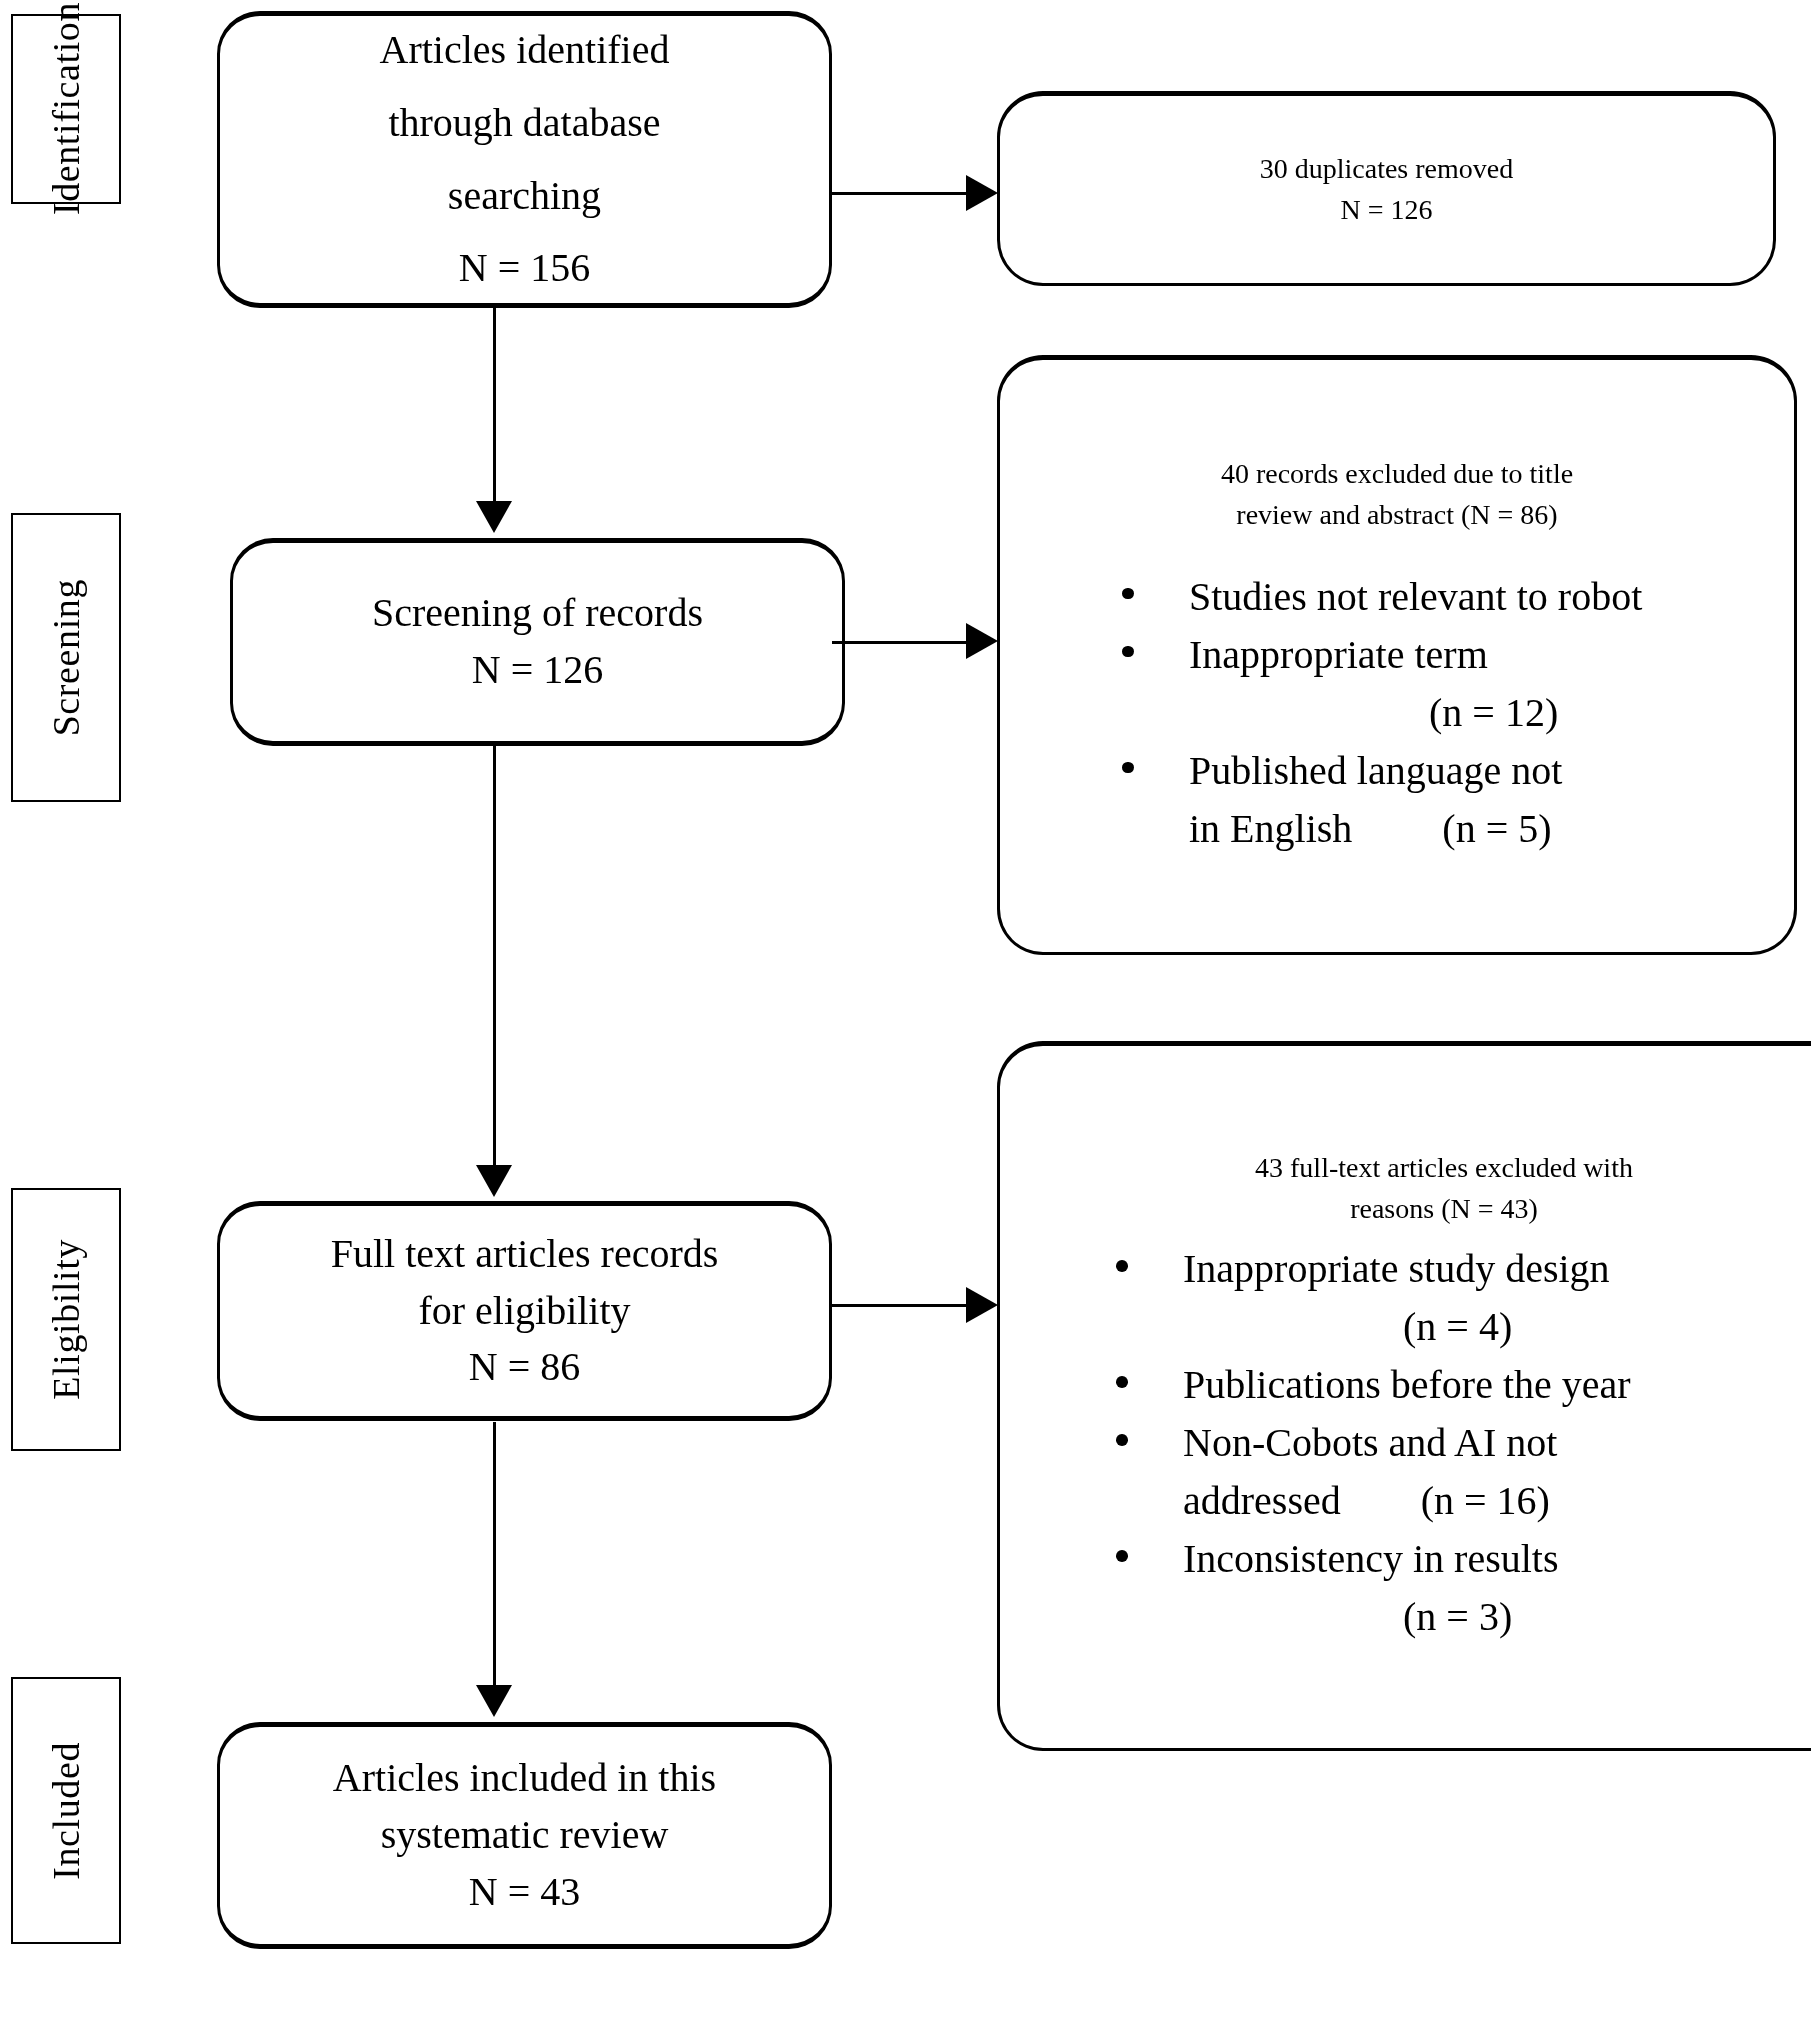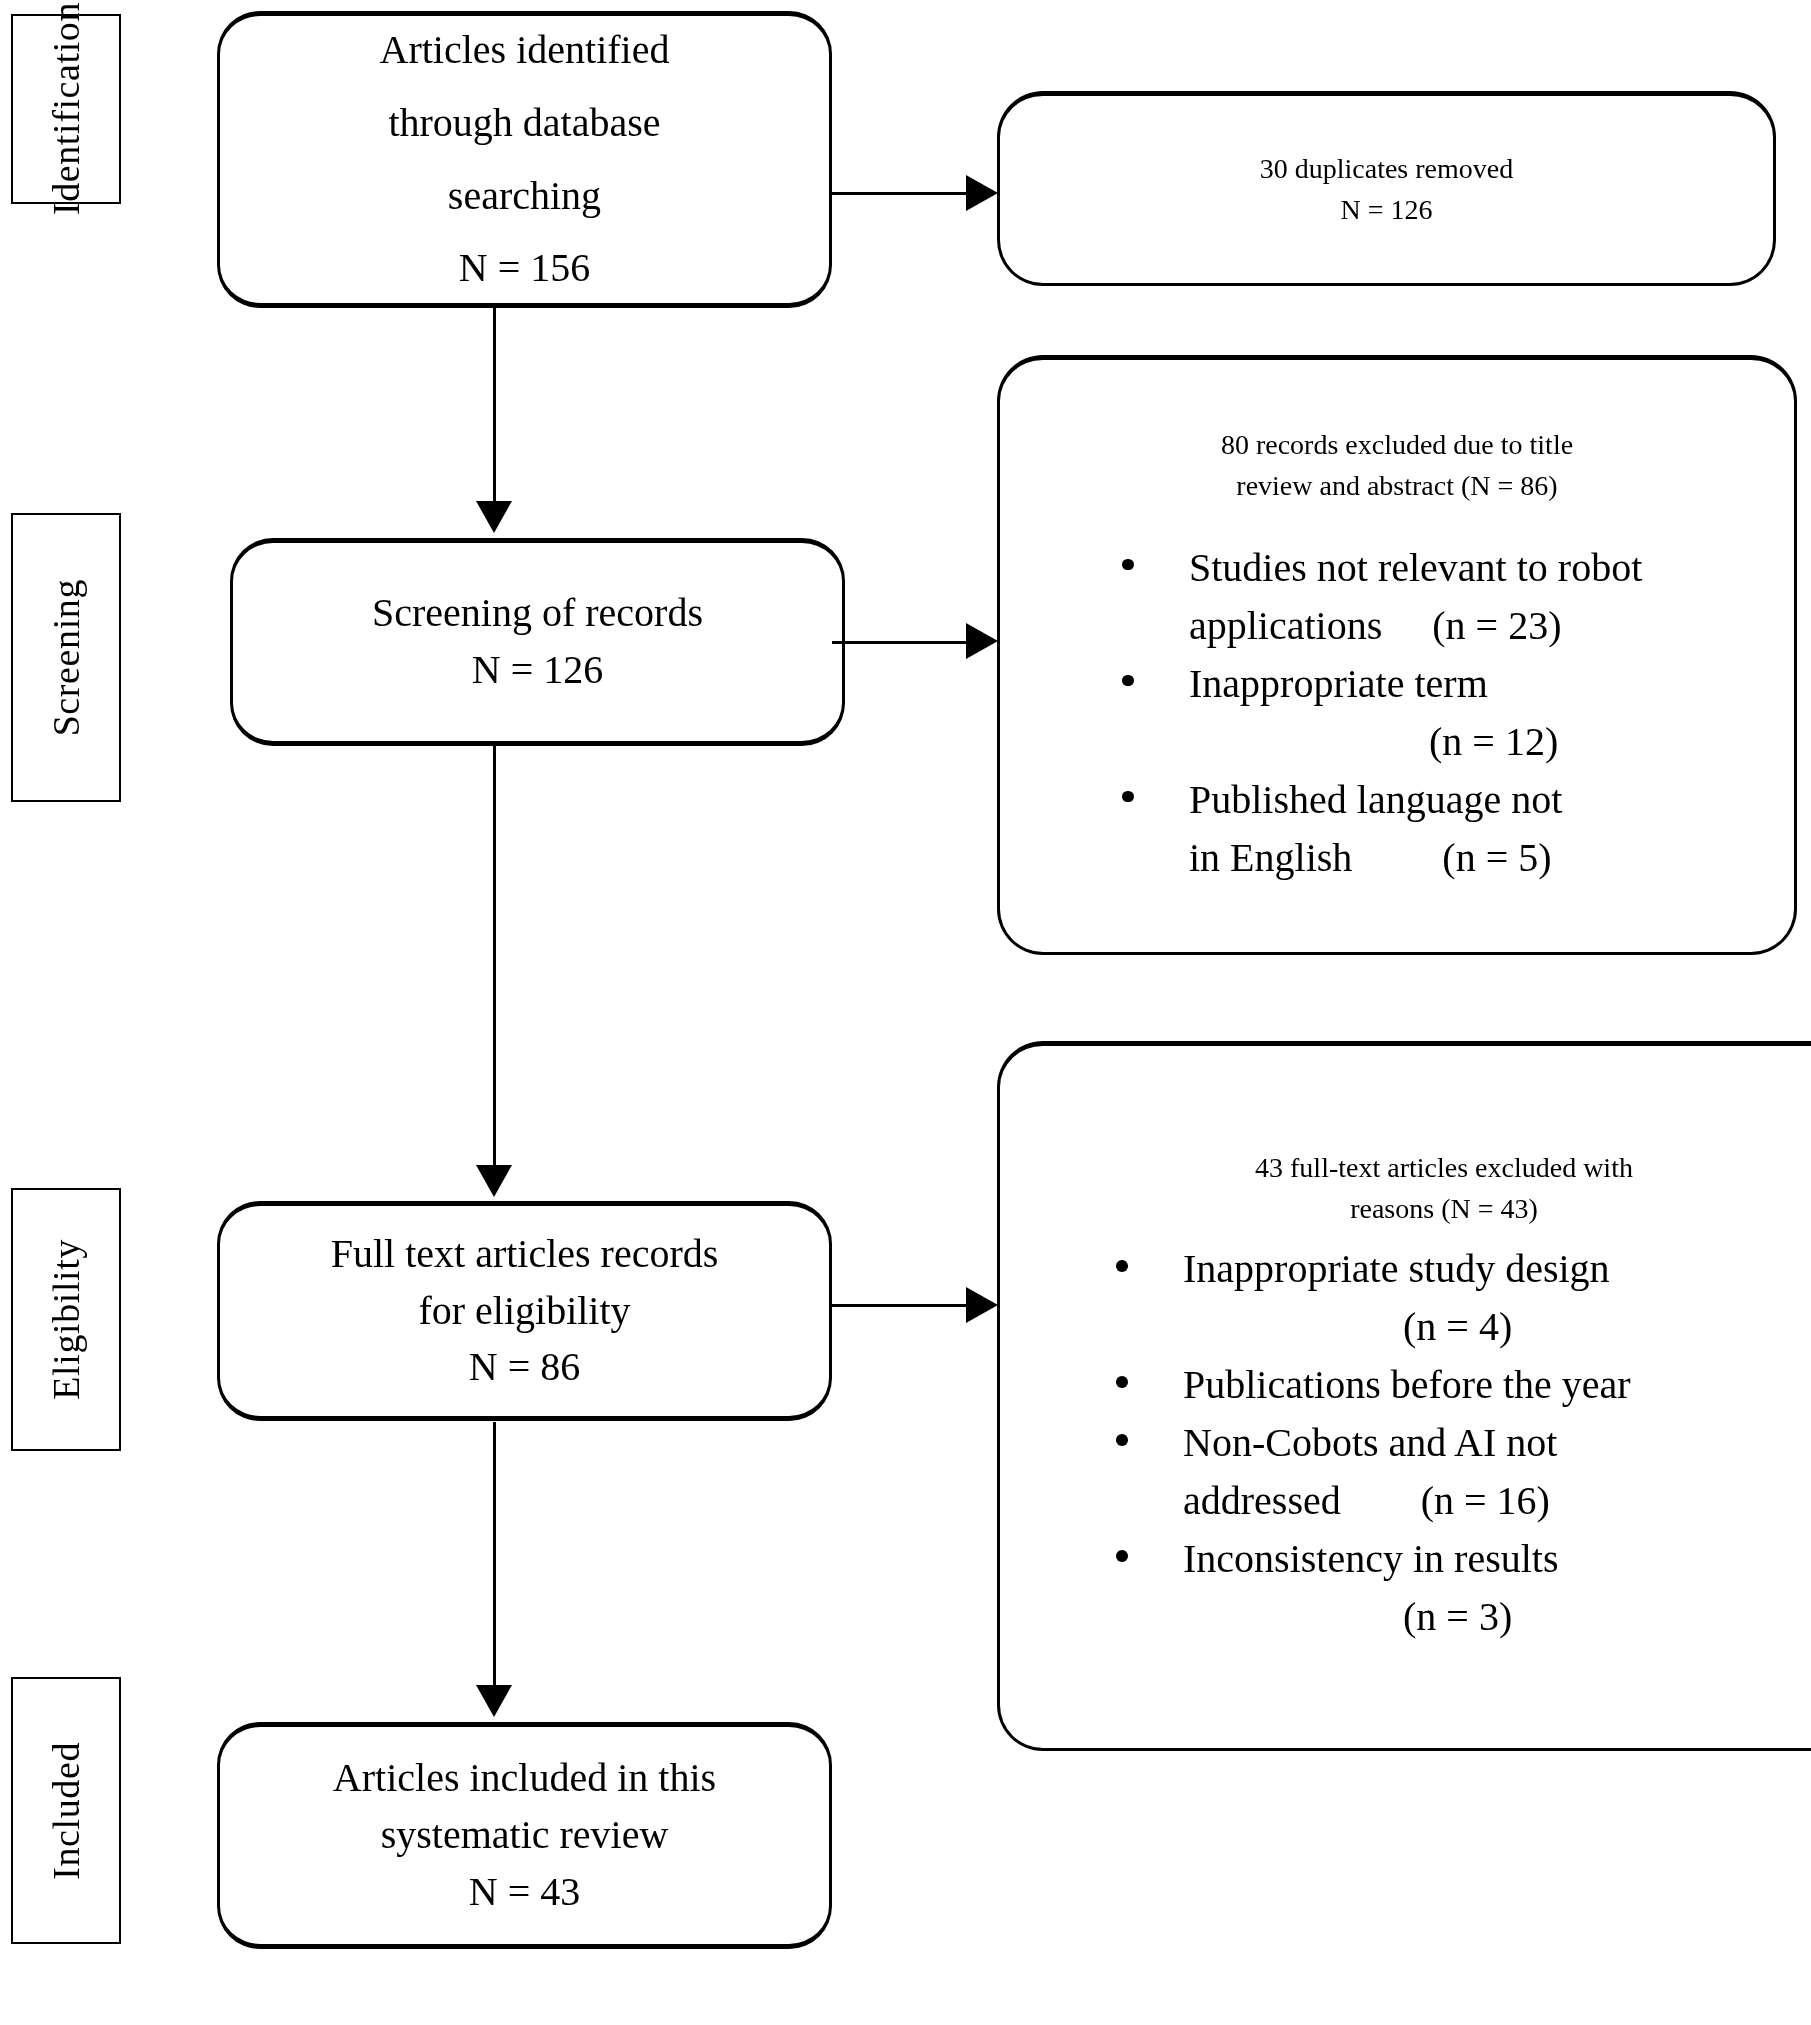--- a/index.html
+++ b/index.html
@@ -180,29 +180,28 @@
 
   <div class="excl-box thickline" style="left:997px; top:91px; width:779px; height:195px; align-items:center;">
     <div class="excl-head">
       <span class="hl">30 duplicates removed</span>
       <span class="hl">N = 126</span>
     </div>
   </div>
 
   <div class="excl-box thickline" style="left:997px; top:355px; width:800px; height:600px;">
     <div class="excl-head" style="margin-bottom:32px;">
-      <span class="hl">80 records excluded due to title</span>
+      <span class="hl">40 records excluded due to title</span>
       <span class="hl">review and abstract (N = 86)</span>
     </div>
     <ul class="bullets" style="margin-left:122px; padding-right:24.5px;">
       <li style="padding-left:67px;">
         <span class="dot"></span>
         <span class="btext">
           <span class="bline">Studies not relevant to robot</span>
-          <span class="bline">applications     (n = 23)</span>
         </span>
       </li>
       <li style="padding-left:67px;">
         <span class="dot"></span>
         <span class="btext">
           <span class="bline">Inappropriate term</span>
           <span class="bline">                        (n = 12)</span>
         </span>
       </li>
       <li style="padding-left:67px;">

